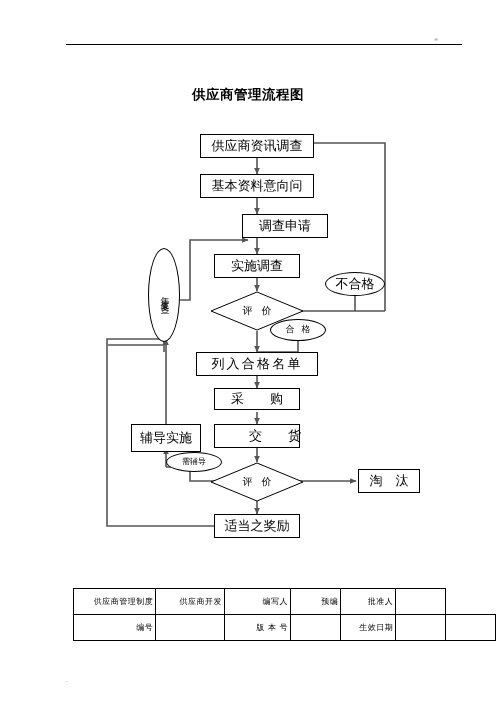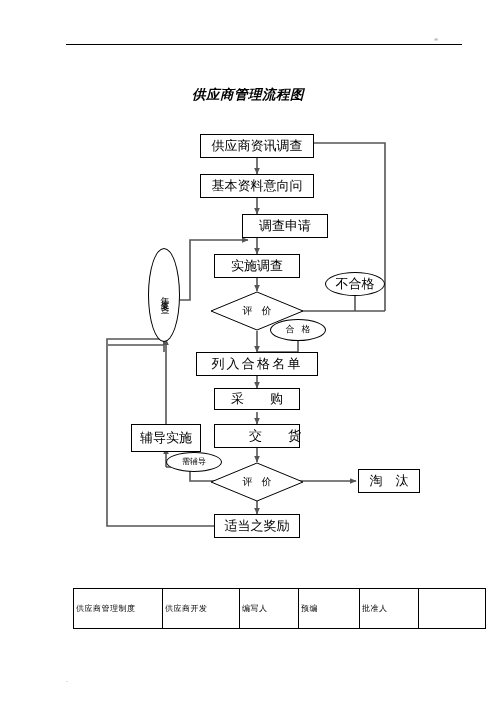--- a/index.html
+++ b/index.html
@@ -50,21 +50,20 @@
   
   .title {
     position: absolute;
     left: 0;
     top: 86px;
     width: 496px;
     text-align: center;
     font-size: 13.5px;
     font-weight: bold;
     letter-spacing: 0.5px;
-    font-style: italic;
   }
 
   
   .connectors {
     position: absolute;
     left: 0; top: 0;
     width: 496px;
     height: 702px;
     pointer-events: none;
   }
@@ -123,23 +122,23 @@
   .doc-table {
     position: absolute;
     left: 73px;
     top: 588px;
     border-collapse: collapse;
     font-size: 8px;
   }
   .doc-table td {
     border: 1.2px solid #000;
     height: 19px;
-    text-align: left;
+    text-align: right;
     vertical-align: middle;
-    padding: 10px 2px;
+    padding: 3px 2px;
     letter-spacing: 0.5px;
     white-space: nowrap;
   }
 </style>
 </head>
 <body>
 
 <div class="page">
 
   <div class="header-rule"></div>
@@ -244,18 +243,27 @@
   <table class="doc-table">
     <tbody>
       <tr>
         <td style="width:84px">供应商管理制度</td>
         <td style="width:72px">供应商开发</td>
         <td style="width:54px">编写人</td>
         <td style="width:56px">预编</td>
         <td style="width:54px">批准人</td>
         <td style="width:62px"></td>
       </tr>
+      <tr>
+        <td style="width:30px">编号</td>
+        <td style="width:54px"></td>
+        <td style="width:72px">版 本 号</td>
+        <td style="width:54px"></td>
+        <td style="width:56px">生效日期</td>
+        <td style="width:54px"></td>
+        <td style="width:62px"></td>
+      </tr>
     </tbody>
   </table>
 
   <div class="footer-mark">.</div>
 
 </div>
 
 </body></html>

